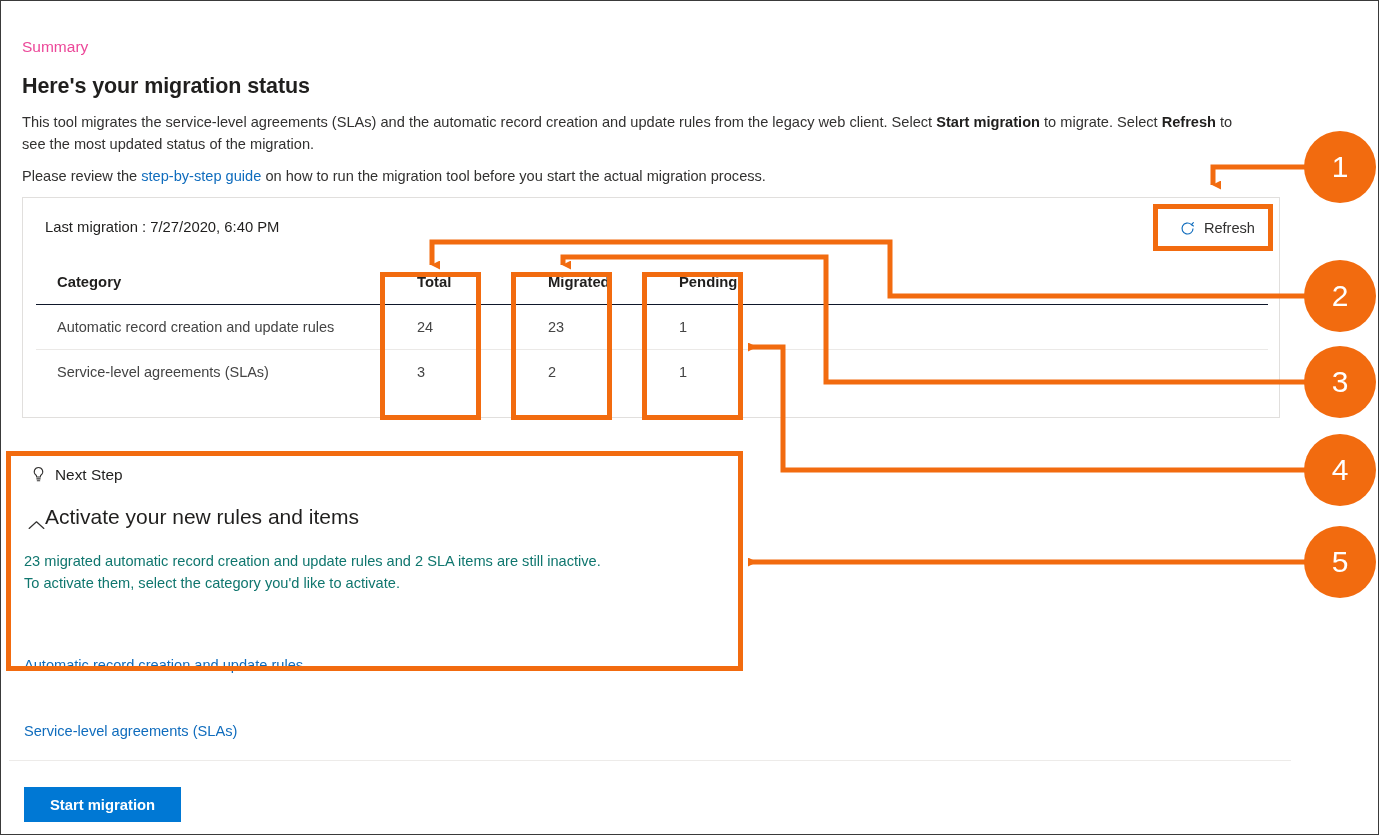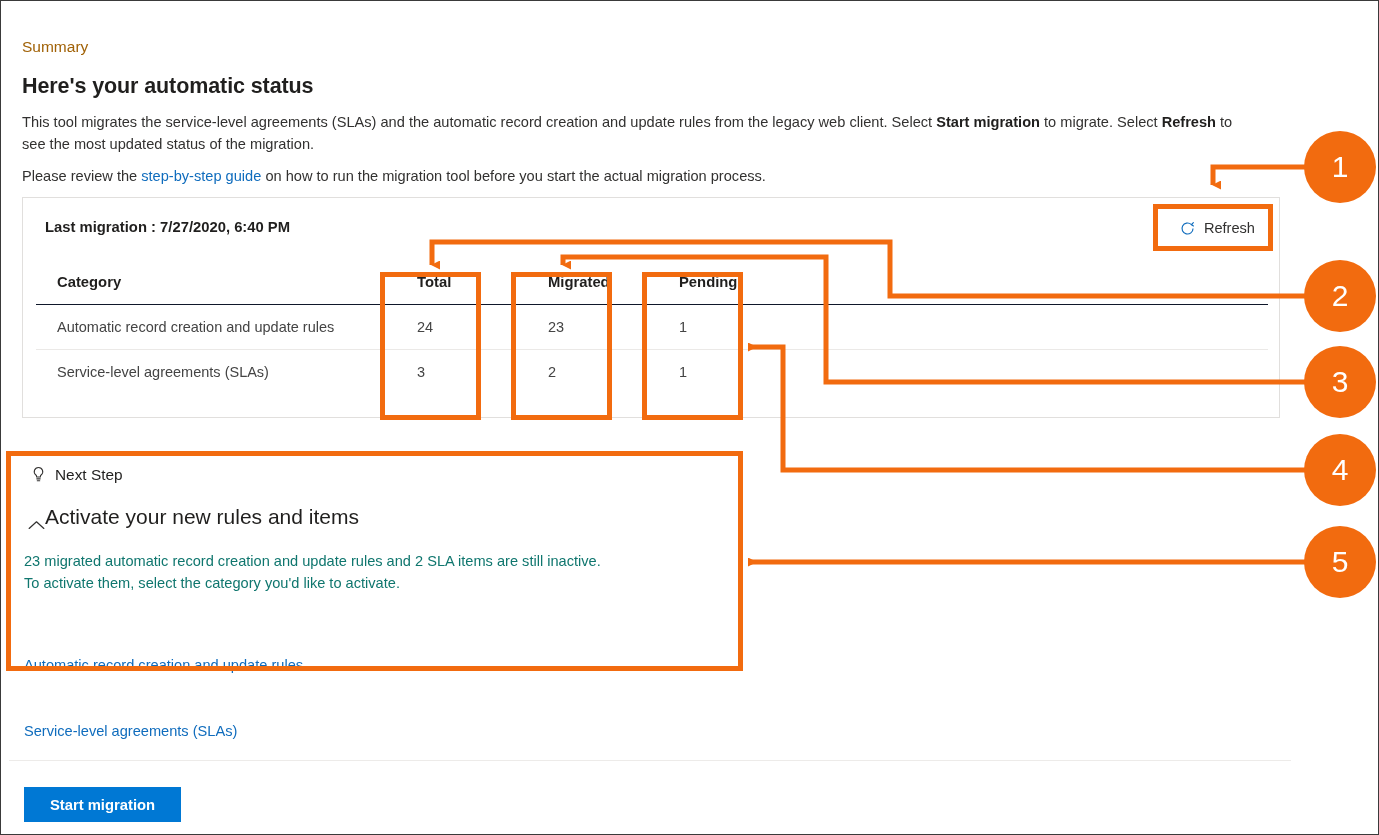--- a/index.html
+++ b/index.html
@@ -26,21 +26,21 @@
     position: absolute;
     left: 0; top: 0;
     width: 1300px;
   }
 
   .summary-label {
     position: absolute;
     left: 21px;
     top: 36px;
     font-size: 15.5px;
-    color: #a16207;
+    color: #ec4899;
     line-height: 20px;
   }
 
   .page-title {
     position: absolute;
     left: 21px;
     top: 71px;
     font-size: 21.5px;
     font-weight: 600;
     color: #201f1e;
@@ -83,21 +83,21 @@
     height: 221px;
     border: 1px solid #e1dfdd;
     box-sizing: border-box;
     background: #fff;
   }
   .card-head {
     position: absolute;
     left: 22px;
     top: 21px;
     font-size: 14.8px;
-    font-weight: 700;
+    font-weight: 400;
     color: #201f1e;
   }
   .refresh-btn {
     position: absolute;
     right: 12px;
     top: 14px;
     height: 32px;
     display: flex;
     align-items: center;
     gap: 8px;
@@ -250,21 +250,21 @@
   }
 </style>
 </head>
 <body>
 
 <div id="screen">
 
   <div class="content">
 
     <div class="summary-label">Summary</div>
-    <div class="page-title">Here's your automatic status</div>
+    <div class="page-title">Here's your migration status</div>
 
     <div class="intro">
       <span>This tool migrates the service-level agreements (SLAs) and the automatic record creation and update rules from the legacy web client. Select </span><b>Start migration</b><span> to migrate. Select </span><b>Refresh</b><span> to see the most updated status of the migration.</span>
     </div>
 
     <div class="guide-line">
       <span>Please review the </span><a class="link" href="#">step-by-step guide</a><span> on how to run the migration tool before you start the actual migration process.</span>
     </div>
 
     <div class="status-card">

